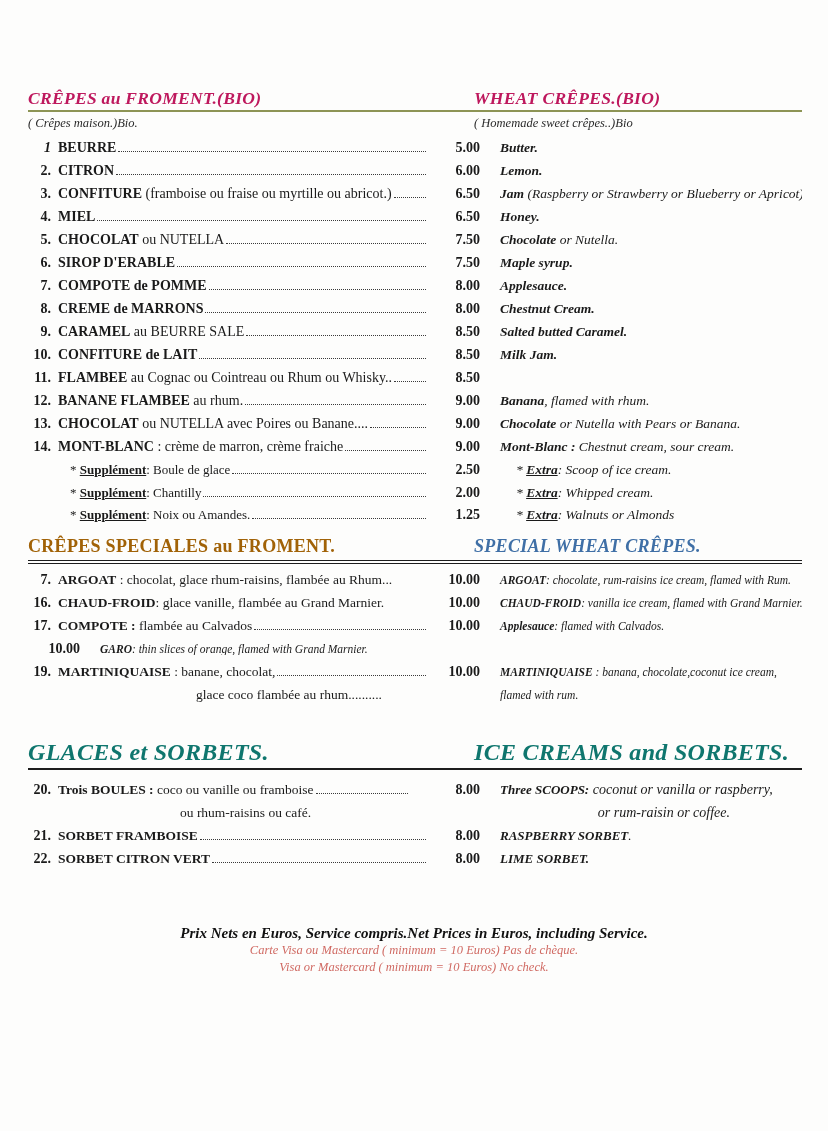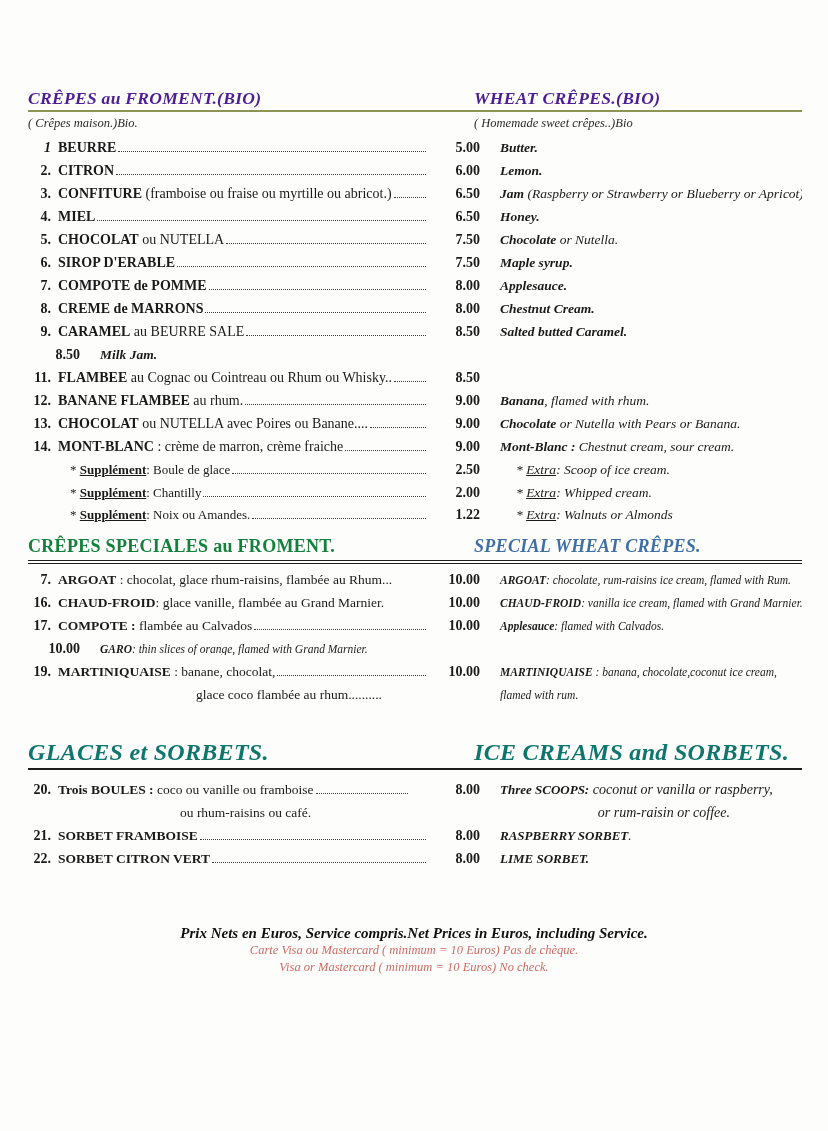--- a/index.html
+++ b/index.html
@@ -27,22 +27,22 @@
   }
   .hdr-col-l { width: 446px; flex: none; }
   .hdr-col-r { flex: 1; }
 
   .hdr-title {
     font-style: italic;
     font-weight: bold;
     letter-spacing: .3px;
     white-space: nowrap;
   }
-  .hdr-green   { color: #4c1d95; font-size: 17.5px; }
-  .hdr-blue    { color: #15803d; font-size: 18px; font-style: normal; }
+  .hdr-green   { color: #be185d; font-size: 17.5px; }
+  .hdr-blue    { color: #a16207; font-size: 18px; font-style: normal; }
   .hdr-blue-i  { color: #3f6fa6; font-size: 18px; font-style: italic; }
   .hdr-red     { color: #0f766e; font-size: 24px; font-style: italic; }
 
   .rule-green { height: 2px; background: #8d9455; margin-top: 1px; }
   .rule-black { height: 2px; background: #1d1d1d; margin-top: 2px; }
   .rule-double {
     height: 4px;
     border-top: 1.6px solid #1d1d1d;
     border-bottom: 1.6px solid #1d1d1d;
     margin-top: 3px;
@@ -112,21 +112,21 @@
   .col-en b { font-weight: bold; }
 
   
   .r-h { height: 22.5px; }
   .r-h2 { height: 23px; }
   .supp-star { padding-left: 42px; font-size: 13px; }
   .supp-lbl { font-weight: bold; text-decoration: underline; font-size: 13px; }
   .supp-val { font-size: 13px; font-weight: normal; }
 
   .en-extra { padding-left: 34px; }
-  .en-extra u { font-weight: normal; margin-top: 28px; }
+  .en-extra u { font-weight: bold; margin-top: 28px; }
 
   
   .sp-fr { font-size: 13.5px; }
   .sp-en { font-size: 11.5px; font-style: italic; }
   .sp-en b { font-size: 11.5px; font-weight: bold; }
 
   
   .gl-fr { font-size: 13.5px; }
   .gl-en { font-size: 13px; }
   .gl-en .sm2 { font-size: 14px; }
@@ -249,20 +249,25 @@
       <div class="row r-h2">
         <div class="col-fr">
           <div class="num" style="">9.</div>
           <div class="fr-text "><b>CARAMEL</b><span class="lite"> au  BEURRE SALE</span></div>
           <div class="dots"></div>
         </div>
         <div class="price">8.50</div>
         <div class="col-en"><b>Salted butted Caramel.</b><span></span></div>
       </div>
       <div class="row r-h2">
+        <div class="col-fr">
+          <div class="num" style="">10.</div>
+          <div class="fr-text "><b>CONFITURE de  LAIT</b><span class="lite"></span></div>
+          <div class="dots"></div>
+        </div>
         <div class="price">8.50</div>
         <div class="col-en"><b>Milk Jam.</b><span></span></div>
       </div>
       <div class="row r-h2">
         <div class="col-fr">
           <div class="num" style="">11.</div>
           <div class="fr-text "><b>FLAMBEE</b><span class="lite"> au Cognac ou Cointreau ou Rhum ou Whisky..</span></div>
           <div class="dots"></div>
         </div>
         <div class="price">8.50</div>
@@ -314,21 +319,21 @@
         </div>
         <div class="price">2.00</div>
         <div class="col-en en-extra">* <u>Extra</u>:  Whipped  cream.</div>
       </div>
       <div class="row r-h">
         <div class="col-fr">
           <div class="supp-star">*&nbsp;</div>
           <div class="fr-text"><span class="supp-lbl">Supplément</span><span class="supp-val">: Noix ou Amandes.</span></div>
           <div class="dots"></div>
         </div>
-        <div class="price">1.22</div>
+        <div class="price">1.25</div>
         <div class="col-en en-extra">* <u>Extra</u>:  Walnuts or Almonds</div>
       </div>
     </div>
 
   <div style="height:6px"></div>
 
   <div class="hdr-band">
     <div class="hdr-col-l">
       <div class="hdr-title hdr-blue">CRÊPES  SPECIALES au FROMENT.</div>
     </div>

